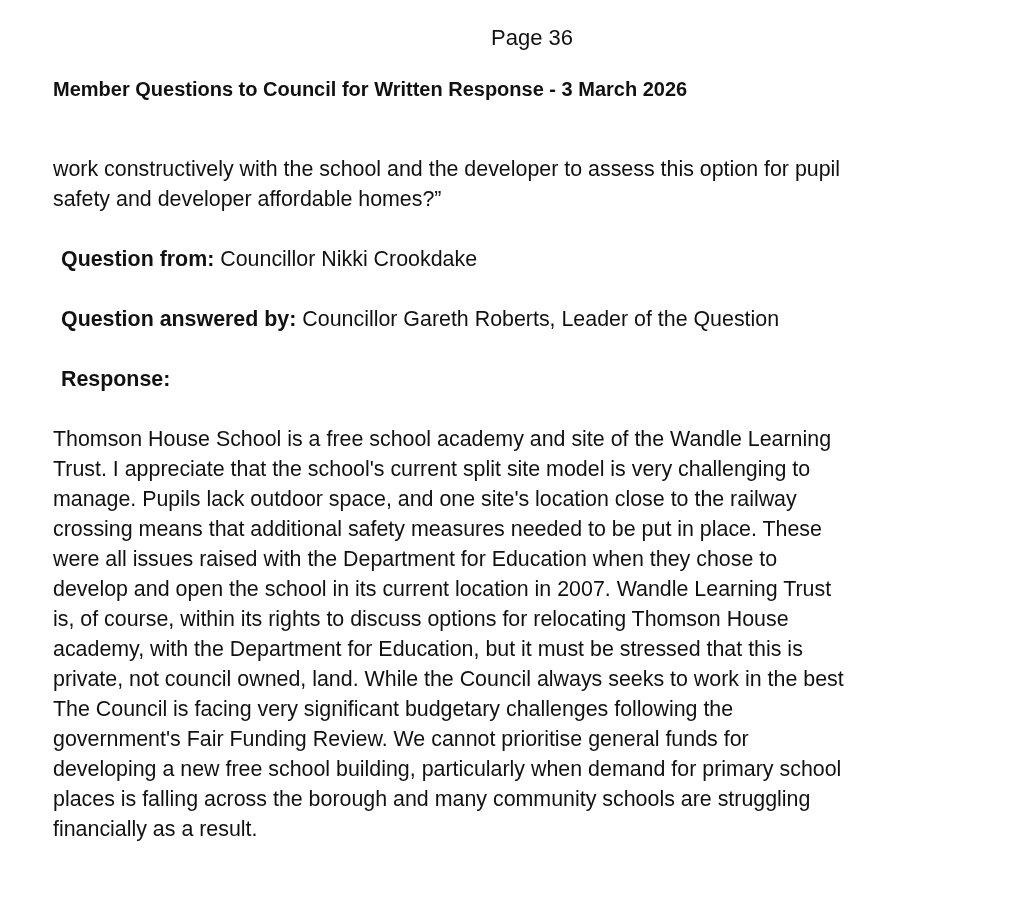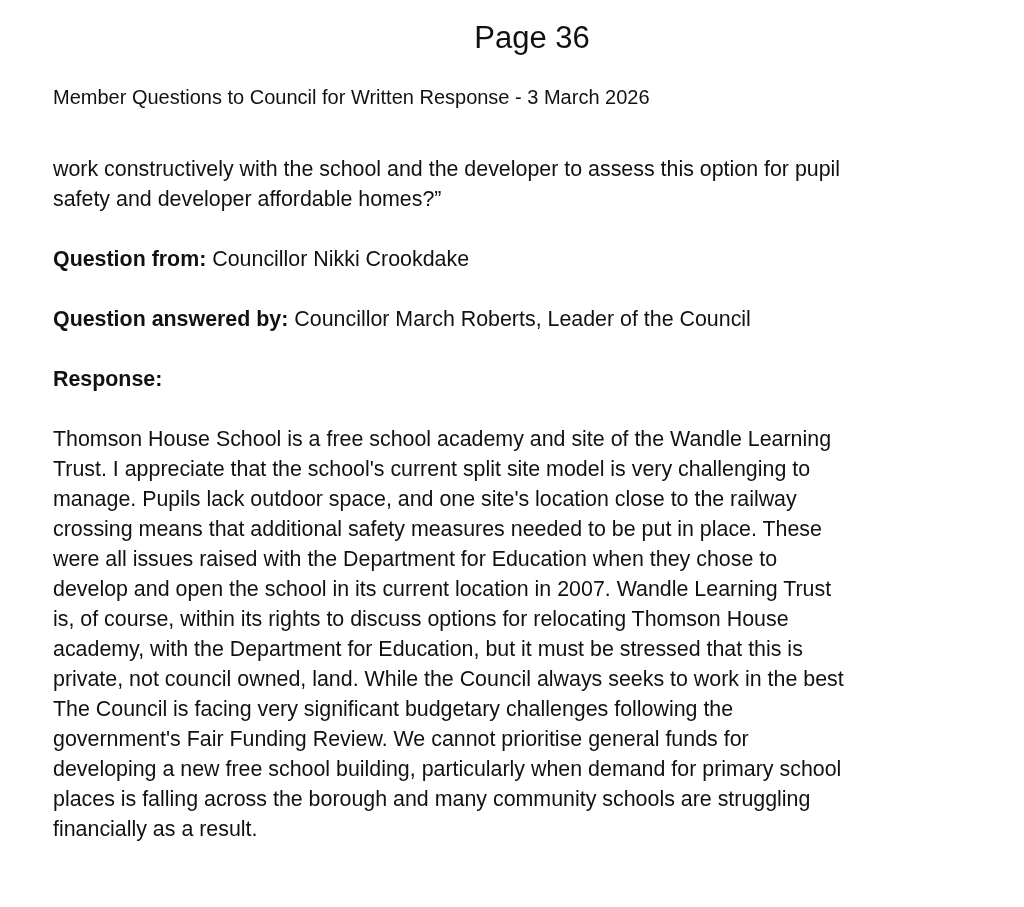--- a/index.html
+++ b/index.html
@@ -14,32 +14,32 @@
       position: relative;
       font-family: "Liberation Sans", sans-serif;
       color: #111111;
     }
     .page-number {
       position: absolute;
       top: 18px;
       left: 0;
       width: 1024px;
       text-align: center;
-      font-size: 31px;
+      font-size: 22px;
       line-height: 40px;
       color: #111;
       padding-left: 40px;
       box-sizing: border-box;
     }
     .doc-header {
       position: absolute;
-      top: 84px;
+      top: 76px;
       left: 53px;
       font-size: 20px;
-      font-weight: normal;
+      font-weight: bold;
       line-height: 26px;
       white-space: nowrap;
     }
     .content {
       position: absolute;
       left: 53px;
       top: 154px;
       width: 965px;
       font-size: 21.4px;
       line-height: 30px;
@@ -48,41 +48,41 @@
       margin: 0 0 30px 0;
     }
     .line {
       display: block;
       white-space: nowrap;
     }
     .label {
       font-weight: bold;
     }
     .meta-line {
-      margin: 0 0 30px 0;
+      margin: 0 0 30px 8px;
       white-space: nowrap;
     }
   </style>
 </head>
 <body>
 
 <div class="page-number">Page 36</div>
 
 <div class="doc-header">Member Questions to Council for Written Response - 3 March 2026</div>
 
 <div class="content">
 
   <div class="para">
     <span class="line">work constructively with the school and the developer to assess this option for pupil</span>
     <span class="line">safety and developer affordable homes?”</span>
   </div>
 
   <div class="meta-line"><span class="label">Question from:</span><span> Councillor Nikki Crookdake</span></div>
 
-  <div class="meta-line"><span class="label">Question answered by:</span><span> Councillor March Roberts, Leader of the Council</span></div>
+  <div class="meta-line"><span class="label">Question answered by:</span><span> Councillor Gareth Roberts, Leader of the Question</span></div>
 
   <div class="meta-line label">Response:</div>
 
   <div class="para">
     <span class="line">Thomson House School is a free school academy and site of the Wandle Learning</span>
     <span class="line">Trust. I appreciate that the school's current split site model is very challenging to</span>
     <span class="line">manage. Pupils lack outdoor space, and one site's location close to the railway</span>
     <span class="line">crossing means that additional safety measures needed to be put in place. These</span>
     <span class="line">were all issues raised with the Department for Education when they chose to</span>
     <span class="line">develop and open the school in its current location in 2007. Wandle Learning Trust</span>

